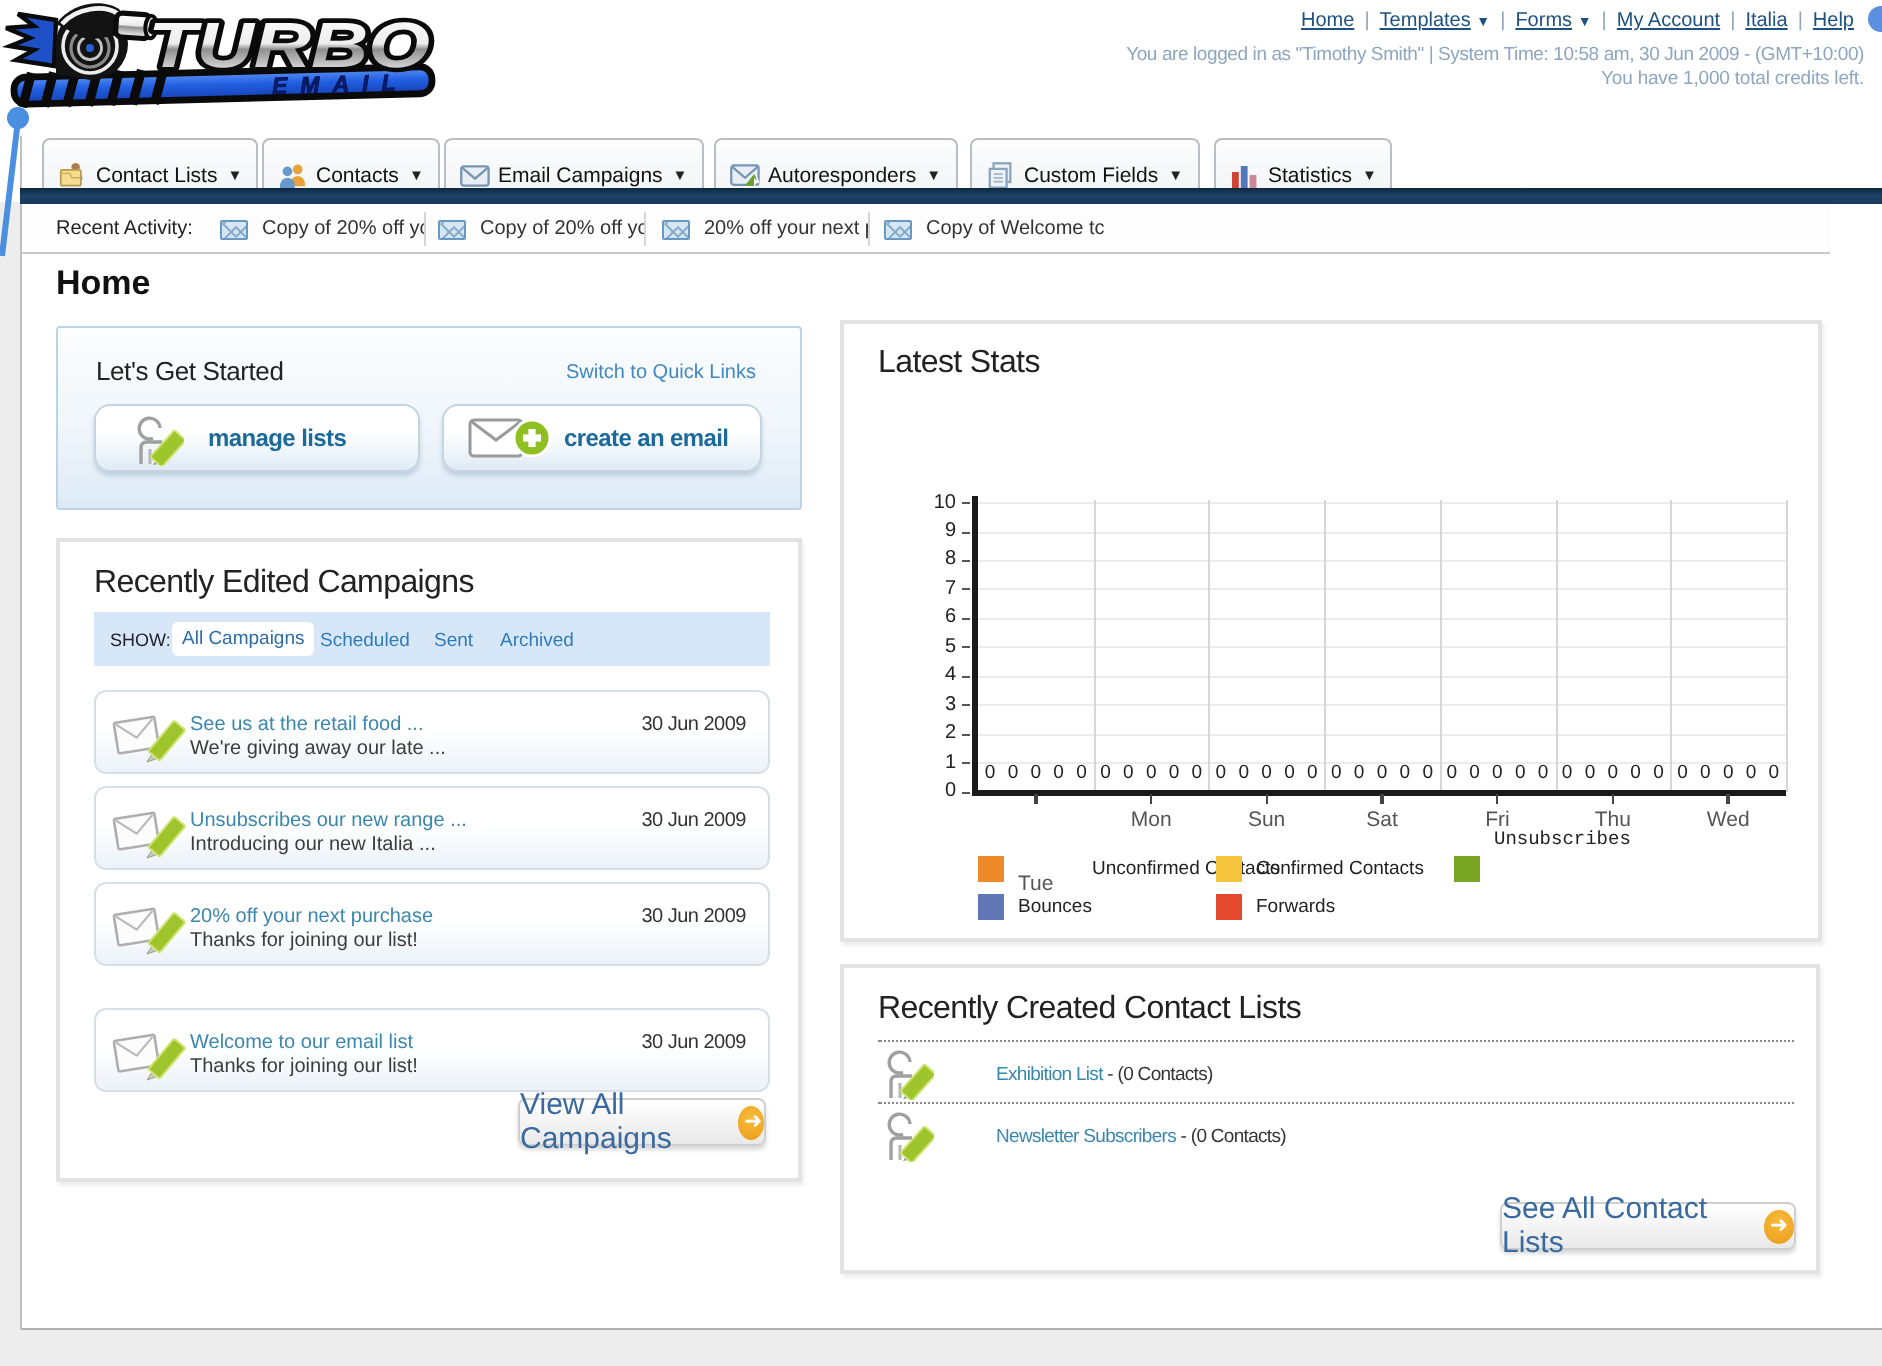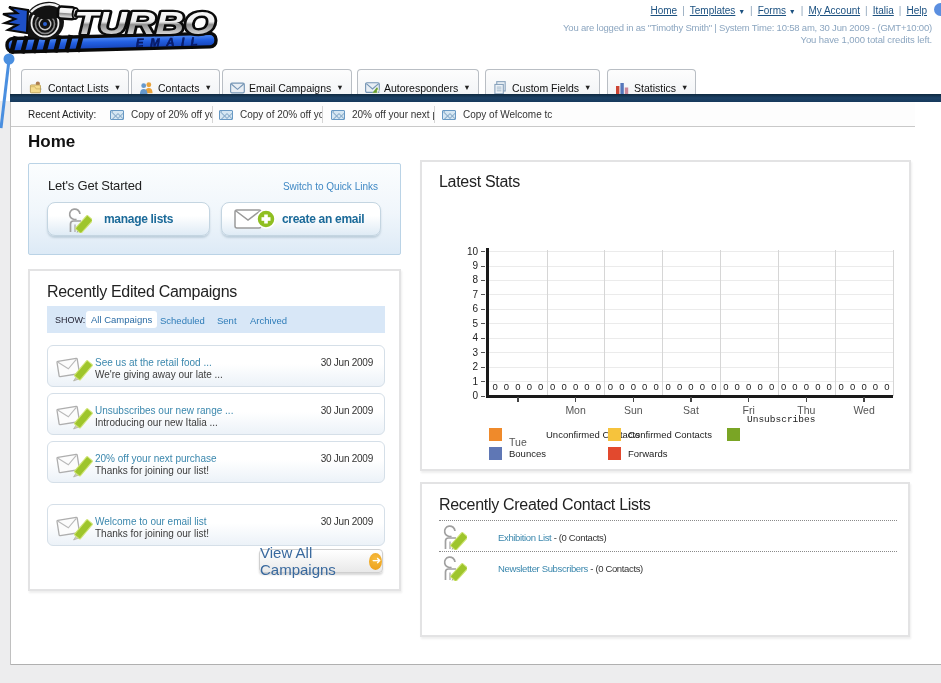--- a/index.html
+++ b/index.html
@@ -358,15 +358,16 @@
   <div class="dots" style="top:36px;"></div>
   <svg class="abs" style="left:19px;top:40px;" width="26" height="26" viewBox="0 0 26 26">
       <use href="#perpen"></use>
     </svg>
   <div class="litem" style="top:48px;"><a>Exhibition List</a><span> - (0 Contacts)</span></div>
   <div class="dots" style="top:67px;"></div>
   <svg class="abs" style="left:19px;top:71px;" width="26" height="26" viewBox="0 0 26 26">
       <use href="#perpen"></use>
     </svg>
   <div class="litem" style="top:79px;"><a>Newsletter Subscribers</a><span> - (0 Contacts)</span></div>
+  <div class="obtn" style="left:328px;top:117px;width:148px;">See All Contact Lists<span class="ocirc"></span></div>
 </div>
 
 <div class="abs" id="footer"></div>
 
 </body></html>

